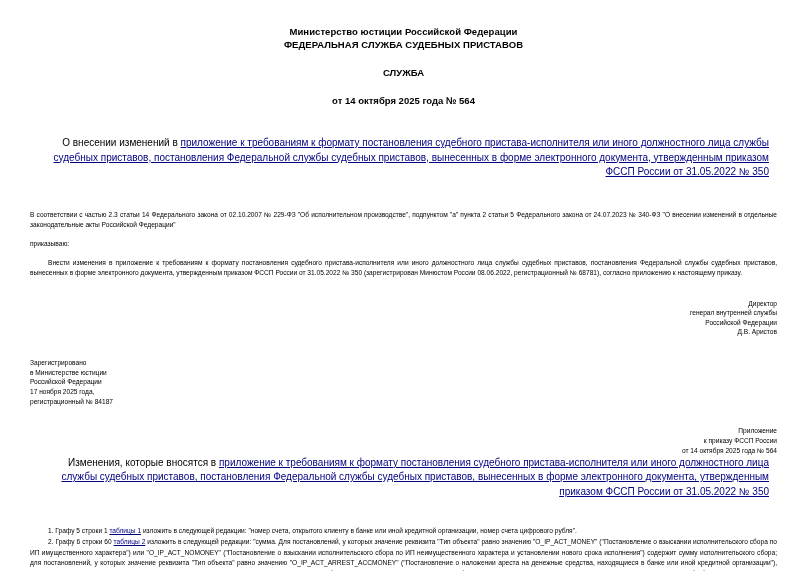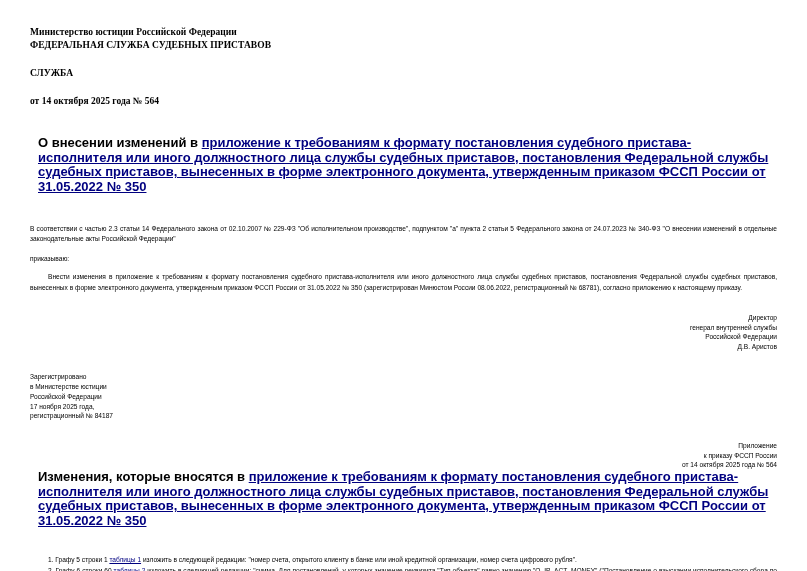--- a/index.html
+++ b/index.html
@@ -18,23 +18,22 @@
   .page {
     position: relative;
     width: 807px;
     height: 571px;
     box-sizing: border-box;
     padding: 0 30px;
   }
 
   
   .doc-header {
-    text-align: left;
+    text-align: center;
     padding-top: 26px;
-    font-family: Liberation Serif, serif;
   }
   .doc-header .ministry,
   .doc-header .service {
     font-size: 9.5px;
     font-weight: bold;
     line-height: 12.5px;
     letter-spacing: 0.05px;
   }
   .doc-header .order-word {
     font-size: 9.5px;
@@ -44,23 +43,23 @@
   }
   .doc-header .order-date {
     font-size: 9.5px;
     font-weight: bold;
     margin-top: 15px;
     line-height: 12.5px;
   }
 
   
   .doc-title {
-    text-align: left;
-    font-size: 13px;
-    font-weight: bold;
+    text-align: right;
+    font-size: 10px;
+    font-weight: normal;
     line-height: 14.5px;
     color: #000080;
     padding: 0 8px;
   }
   .doc-title .lead {
     color: #000000;
   }
   #main-title { margin-top: 29px; }
   #annex-title { }
 

